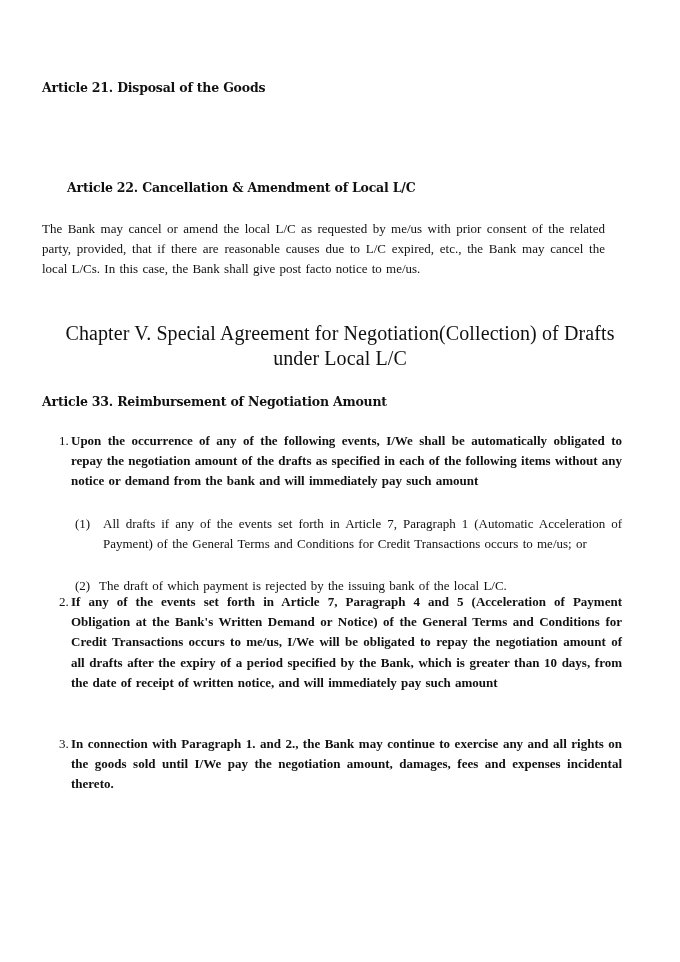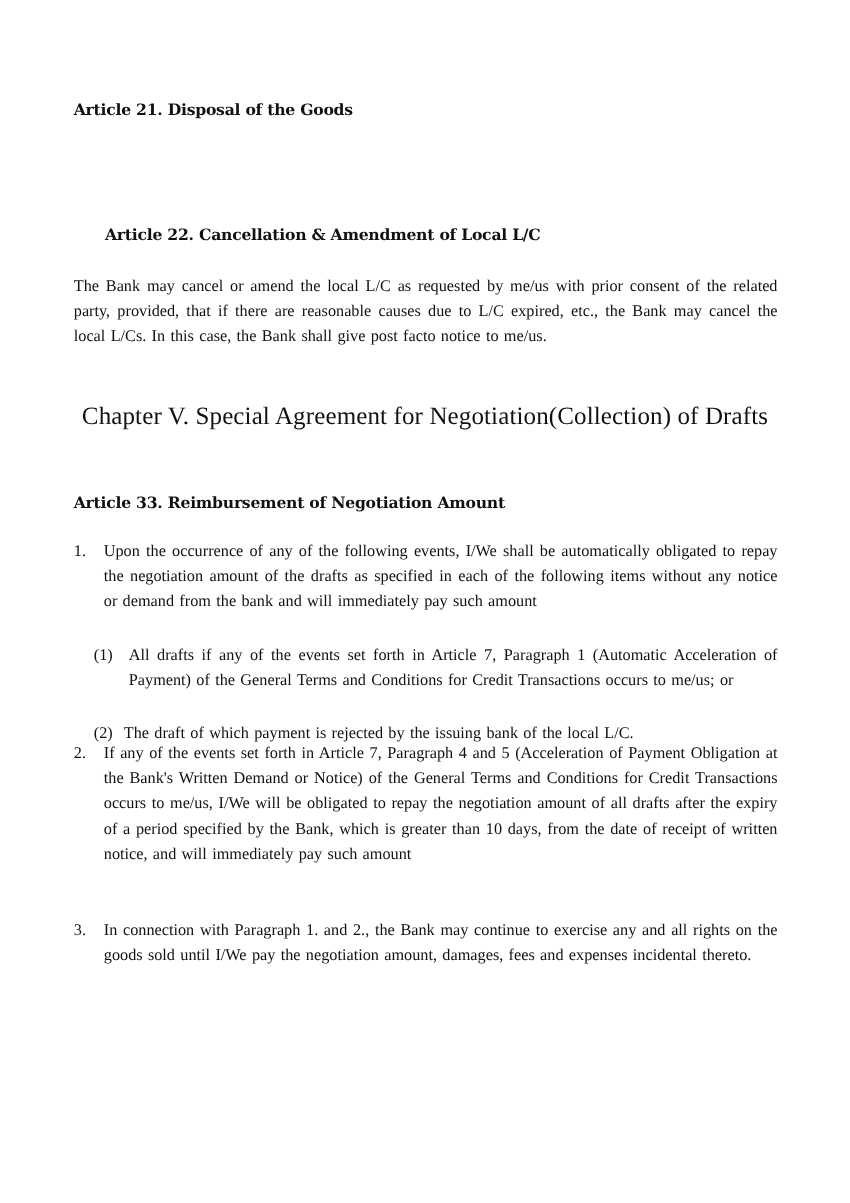--- a/index.html
+++ b/index.html
@@ -17,21 +17,21 @@
   }
   .page {
     position: absolute;
     left: 0;
     top: 0;
     width: 680px;
     height: 962px;
   }
   .abs {
     position: absolute;
-    left: 59px;
+    left: 42px;
     width: 563px;
   }
   .article-heading {
     font-family: "DejaVu Serif", "Liberation Serif", serif;
     font-weight: bold;
     font-size: 12.5px;
     letter-spacing: -0.2px;
     line-height: 16px;
     white-space: nowrap;
   }
@@ -58,21 +58,22 @@
     left: 59px;
     width: 563px;
   }
   .list-num {
     position: absolute;
     left: 0;
     top: 0;
     width: 16px;
   }
   .list-text {
-    margin-left: 24px;
+    margin-left: 12px;
+    font-weight: bold;
   }
   .sub-item {
     position: relative;
     margin-left: 16px;
   }
   .sub-num {
     position: absolute;
     left: 0;
     top: 0;
     width: 28px;
@@ -87,20 +88,21 @@
 
 <div class="page">
 
   <div class="abs article-heading" style="top:80px;">Article 21. Disposal of the Goods</div>
 
   <div class="abs article-heading" style="top:180px;margin-left:25px;">Article 22. Cancellation &amp; Amendment of Local L/C</div>
   <div class="abs body-text" style="top:219px;">The Bank may cancel or amend the local L/C as requested by me/us with prior consent of the related party, provided, that if there are reasonable causes due to L/C expired, etc., the Bank may cancel the local L/Cs. In this case, the Bank shall give post facto notice to me/us.</div>
 
   <div class="chapter-title" style="top:321px;">
     <div>Chapter V. Special Agreement for Negotiation(Collection) of Drafts</div>
+    <div>under Local L/C</div>
   </div>
 
   <div class="abs article-heading" style="top:394px;">Article 33. Reimbursement of Negotiation Amount</div>
 
   <div class="list-item body-text" style="top:431px;">
     <span class="list-num">1.</span>
     <div class="list-text">Upon the occurrence of any of the following events, I/We shall be automatically obligated to repay the negotiation amount of the drafts as specified in each of the following items without any notice or demand from the bank and will immediately pay such amount</div>
     <div class="sub-item">
       <span class="sub-num">(1)</span>
       <div class="sub-text">All drafts if any of the events set forth in Article 7, Paragraph 1 (Automatic Acceleration of Payment) of the General Terms and Conditions for Credit Transactions occurs to me/us; or</div>

